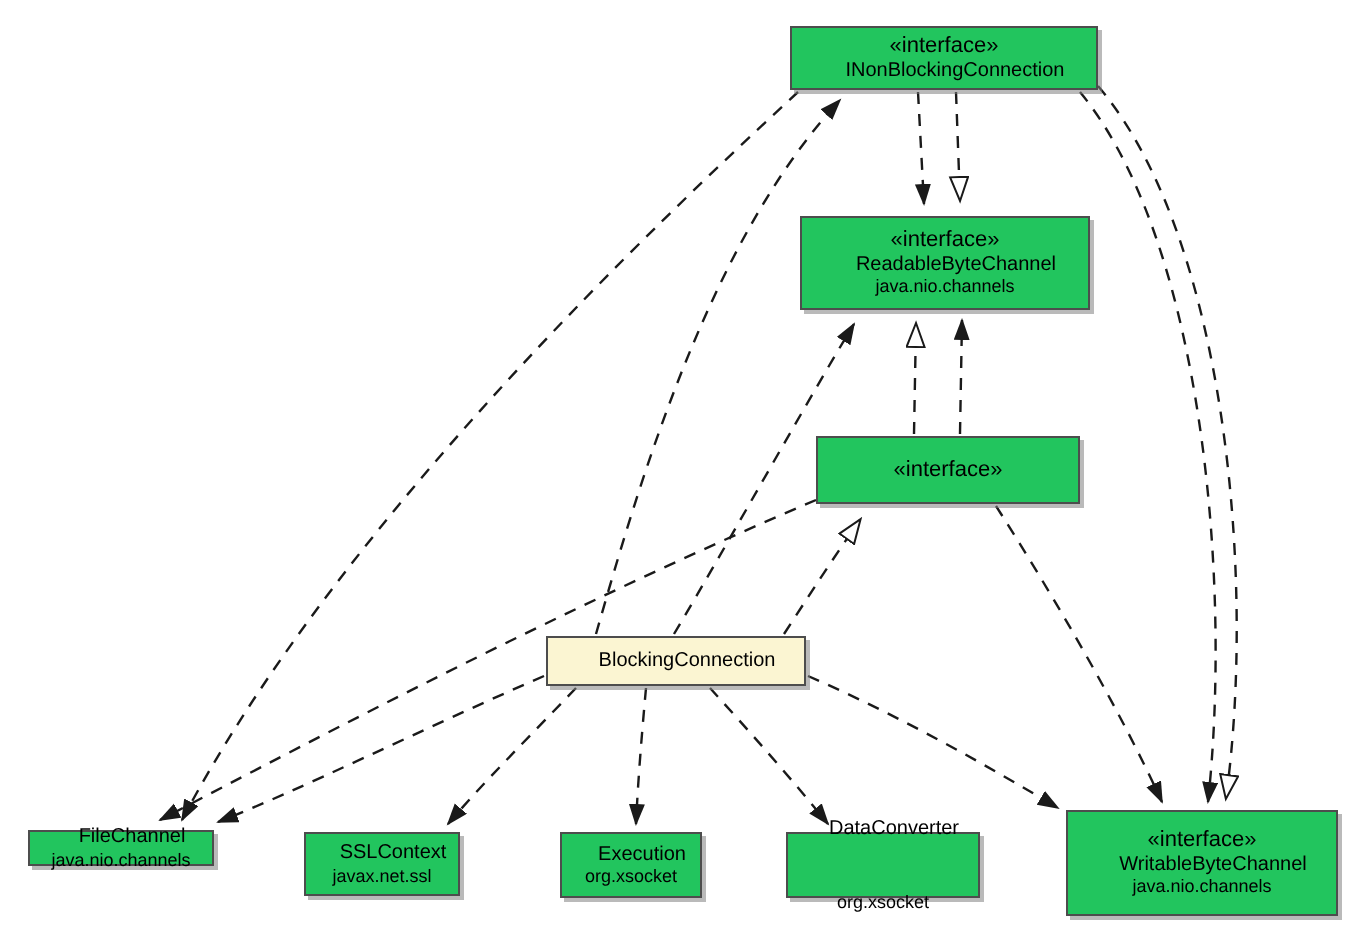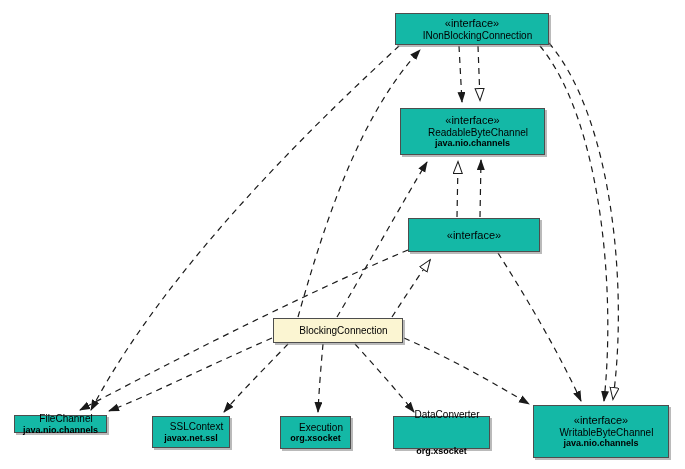--- a/index.html
+++ b/index.html
@@ -9,29 +9,29 @@
     background:#ffffff;
     font-family:"Liberation Sans", sans-serif;
     overflow:hidden;
   }
   #edge-layer{position:absolute;left:0;top:0;width:685px;height:469px;z-index:0;}
   .edge{fill:none;stroke:#1a1a1a;stroke-width:1.2;stroke-dasharray:6 5;}
   .node{
     position:absolute;z-index:1;
     box-sizing:border-box;
     border:1px solid #4d4d4d;
-    background:#14b8a6;
+    background:#22c55e;
     box-shadow:2px 2px 0 rgba(130,130,130,.55);
     display:flex;flex-direction:column;align-items:center;justify-content:center;
     text-align:center;line-height:1.15;color:#000;
     cursor:pointer;
   }
   .node .stereotype{font-size:11px;}
   .node .cls{font-size:10px;margin-left:11px;}
-  .node .pkg{font-size:9px;font-weight:700;}
+  .node .pkg{font-size:9px;font-weight:400;}
   .node .stereotype:empty,.node .pkg:empty{display:none;}
   .highlight{background:var(--hl,#FBF5D2);}
   
   #n-inonblocking   {left:395px;top:13px; width:154px;height:32px;}
   #n-readable       {left:400px;top:108px;width:145px;height:47px;}
   #n-iblocking      {left:408px;top:218px;width:132px;height:34px;}
   #n-blocking       {left:273px;top:318px;width:130px;height:25px;}
   #n-filechannel    {left:14px; top:415px;width:93px; height:18px;}
   #n-sslcontext     {left:152px;top:416px;width:78px; height:32px;}
   #n-execution      {left:280px;top:416px;width:71px; height:33px;}

